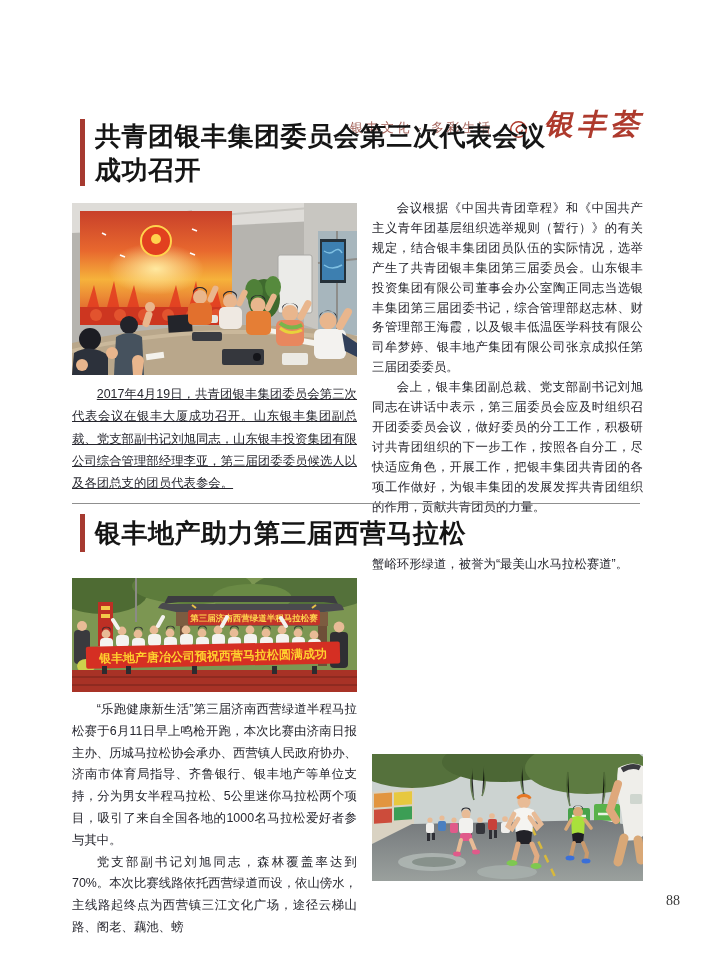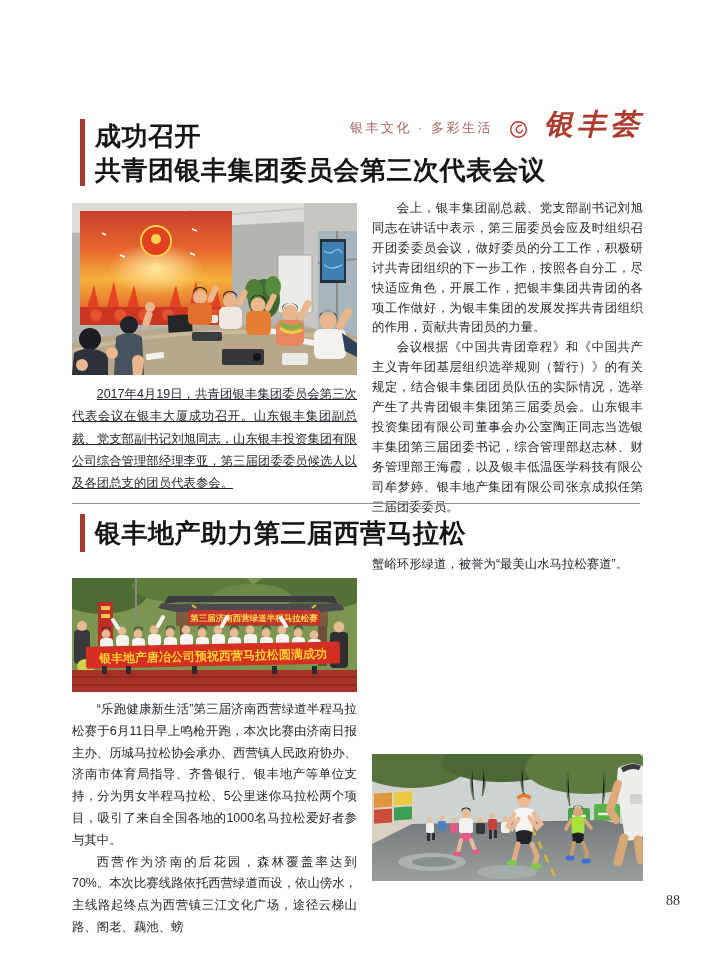--- a/index.html
+++ b/index.html
@@ -55,22 +55,22 @@
         <circle cx="10" cy="10" r="8.2" fill="none" stroke="#b03a2c" stroke-width="1.5"></circle>
         <path d="M13 5.6 C8 6 6.2 10 8.8 12.6 C10.8 14.4 13.6 13.2 13.9 10.8" fill="none" stroke="#b03a2c" stroke-width="1.5" stroke-linecap="round"></path>
       </svg>
     </span>
     <span class="logo-text">银丰荟</span>
   </div>
 
   <div class="article-title" style="top:119px;">
     <div class="title-bar" style="height:67px;"></div>
     <div class="title-text">
+      <div>共青团银丰集团委员会第三次代表会议</div>
       <div>成功召开</div>
-      <div>共青团银丰集团委员会第三次代表会议</div>
     </div>
   </div>
 
   <svg class="photo photo-meeting" width="285" height="172" viewBox="0 0 285 172">
     <defs>
       <linearGradient id="scr" x1="0" y1="0" x2="0" y2="1">
         <stop offset="0" stop-color="#c8402a"></stop>
           <stop offset="0.35" stop-color="#e8682e"></stop>
         <stop offset="0.6" stop-color="#f6b23b"></stop>
           <stop offset="1" stop-color="#d9482a"></stop>
@@ -164,22 +164,22 @@
       <rect x="242" y="126" width="32" height="30" rx="6" fill="#f3f2ef"></rect>
       <rect x="268" y="104" width="8" height="24" rx="4" fill="#e9b68d" transform="rotate(30 272 116)"></rect>
       <path d="M270 130 l15 10 0 14 -12 -6 Z" fill="#31405a"></path>
     </g>
   </svg>
 
   <div class="col col-a1-left">
     <p class="ind">2017年4月19日，共青团银丰集团委员会第三次代表会议在银丰大厦成功召开。山东银丰集团副总裁、党支部副书记刘旭同志，山东银丰投资集团有限公司综合管理部经理李亚，第三届团委委员候选人以及各团总支的团员代表参会。</p>
   </div>
   <div class="col col-a1-right">
+    <p class="ind">会议根据《中国共青团章程》和《中国共产主义青年团基层组织选举规则（暂行）》的有关规定，结合银丰集团团员队伍的实际情况，选举产生了共青团银丰集团第三届委员会。山东银丰投资集团有限公司董事会办公室陶正同志当选银丰集团第三届团委书记，综合管理部赵志林、财务管理部王海霞，以及银丰低温医学科技有限公司牟梦婷、银丰地产集团有限公司张京成拟任第三届团委委员。</p>
     <p class="ind">会上，银丰集团副总裁、党支部副书记刘旭同志在讲话中表示，第三届委员会应及时组织召开团委委员会议，做好委员的分工工作，积极研讨共青团组织的下一步工作，按照各自分工，尽快适应角色，开展工作，把银丰集团共青团的各项工作做好，为银丰集团的发展发挥共青团组织的作用，贡献共青团员的力量。</p>
-    <p class="ind">会议根据《中国共青团章程》和《中国共产主义青年团基层组织选举规则（暂行）》的有关规定，结合银丰集团团员队伍的实际情况，选举产生了共青团银丰集团第三届委员会。山东银丰投资集团有限公司董事会办公室陶正同志当选银丰集团第三届团委书记，综合管理部赵志林、财务管理部王海霞，以及银丰低温医学科技有限公司牟梦婷、银丰地产集团有限公司张京成拟任第三届团委委员。</p>
   </div>
 
   <div class="divider"></div>
 
   <div class="article-title" style="top:514px;">
     <div class="title-bar" style="height:38px;"></div>
     <div class="title-text" style="line-height:38px;">银丰地产助力第三届西营马拉松</div>
   </div>
 
   <svg class="photo photo-marathon" width="285" height="114" viewBox="0 0 285 114">
@@ -265,21 +265,21 @@
       <rect x="30" y="88" width="5" height="8"></rect>
         <rect x="54" y="88" width="5" height="8"></rect>
       <rect x="120" y="88" width="5" height="8"></rect>
         <rect x="200" y="88" width="5" height="8"></rect>
       <rect x="240" y="88" width="5" height="8"></rect>
     </g>
   </svg>
 
   <div class="col col-a2-left">
     <p class="ind">“乐跑健康新生活”第三届济南西营绿道半程马拉松赛于6月11日早上鸣枪开跑，本次比赛由济南日报主办、历城马拉松协会承办、西营镇人民政府协办、济南市体育局指导、齐鲁银行、银丰地产等单位支持，分为男女半程马拉松、5公里迷你马拉松两个项目，吸引了来自全国各地的1000名马拉松爱好者参与其中。</p>
-    <p class="ind">西营作为济南的后花园，森林覆盖率达到70%。本次比赛线路依托西营绿道而设，依山傍水，主线路起终点为西营镇三江文化广场，途径云梯山路、阁老、藕池、螃</p>
+    <p class="ind">党支部副书记刘旭同志，森林覆盖率达到70%。本次比赛线路依托西营绿道而设，依山傍水，主线路起终点为西营镇三江文化广场，途径云梯山路、阁老、藕池、螃</p>
   </div>
   <div class="col col-a2-right">
     <p>蟹峪环形绿道，被誉为“最美山水马拉松赛道”。</p>
   </div>
 
   <svg class="photo photo-runners" width="271" height="127" viewBox="0 0 271 127">
     <defs>
       <linearGradient id="road" x1="0" y1="0" x2="0" y2="1">
         <stop offset="0" stop-color="#75797c"></stop>
           <stop offset="1" stop-color="#9aa09d"></stop>

